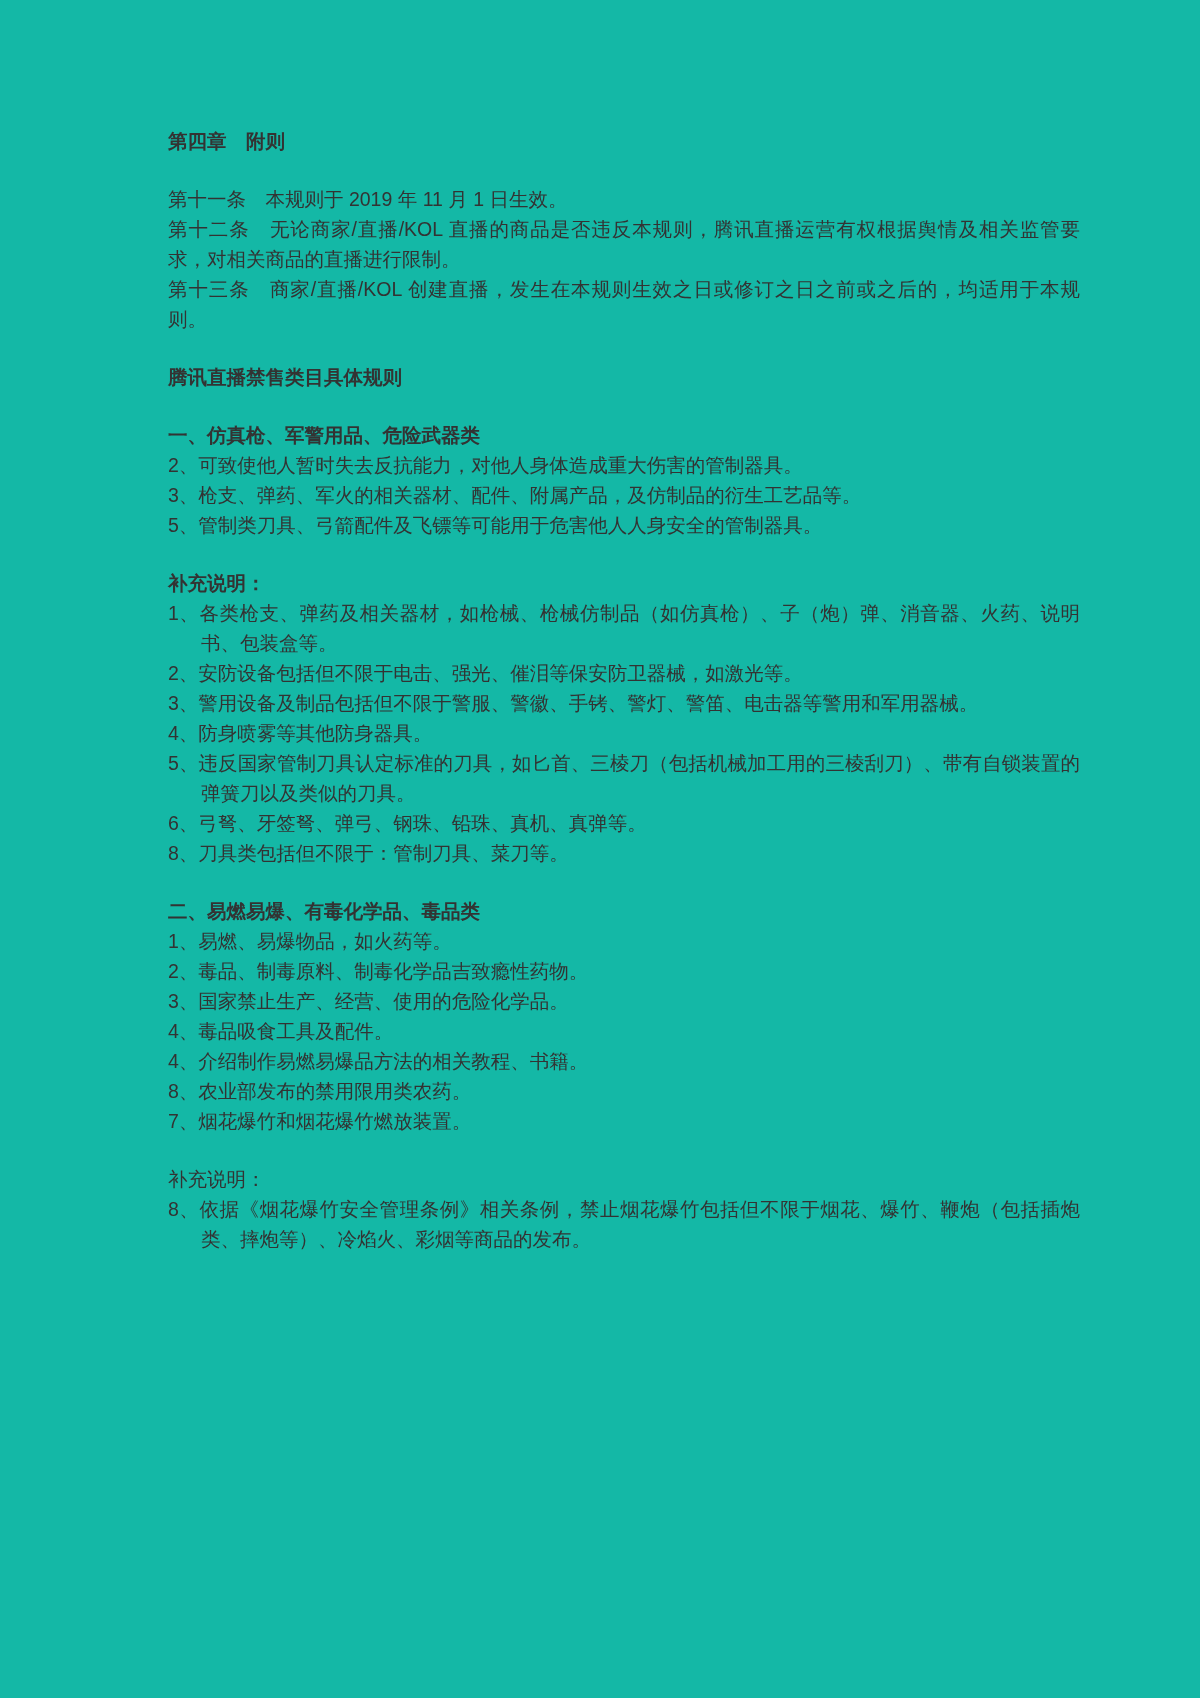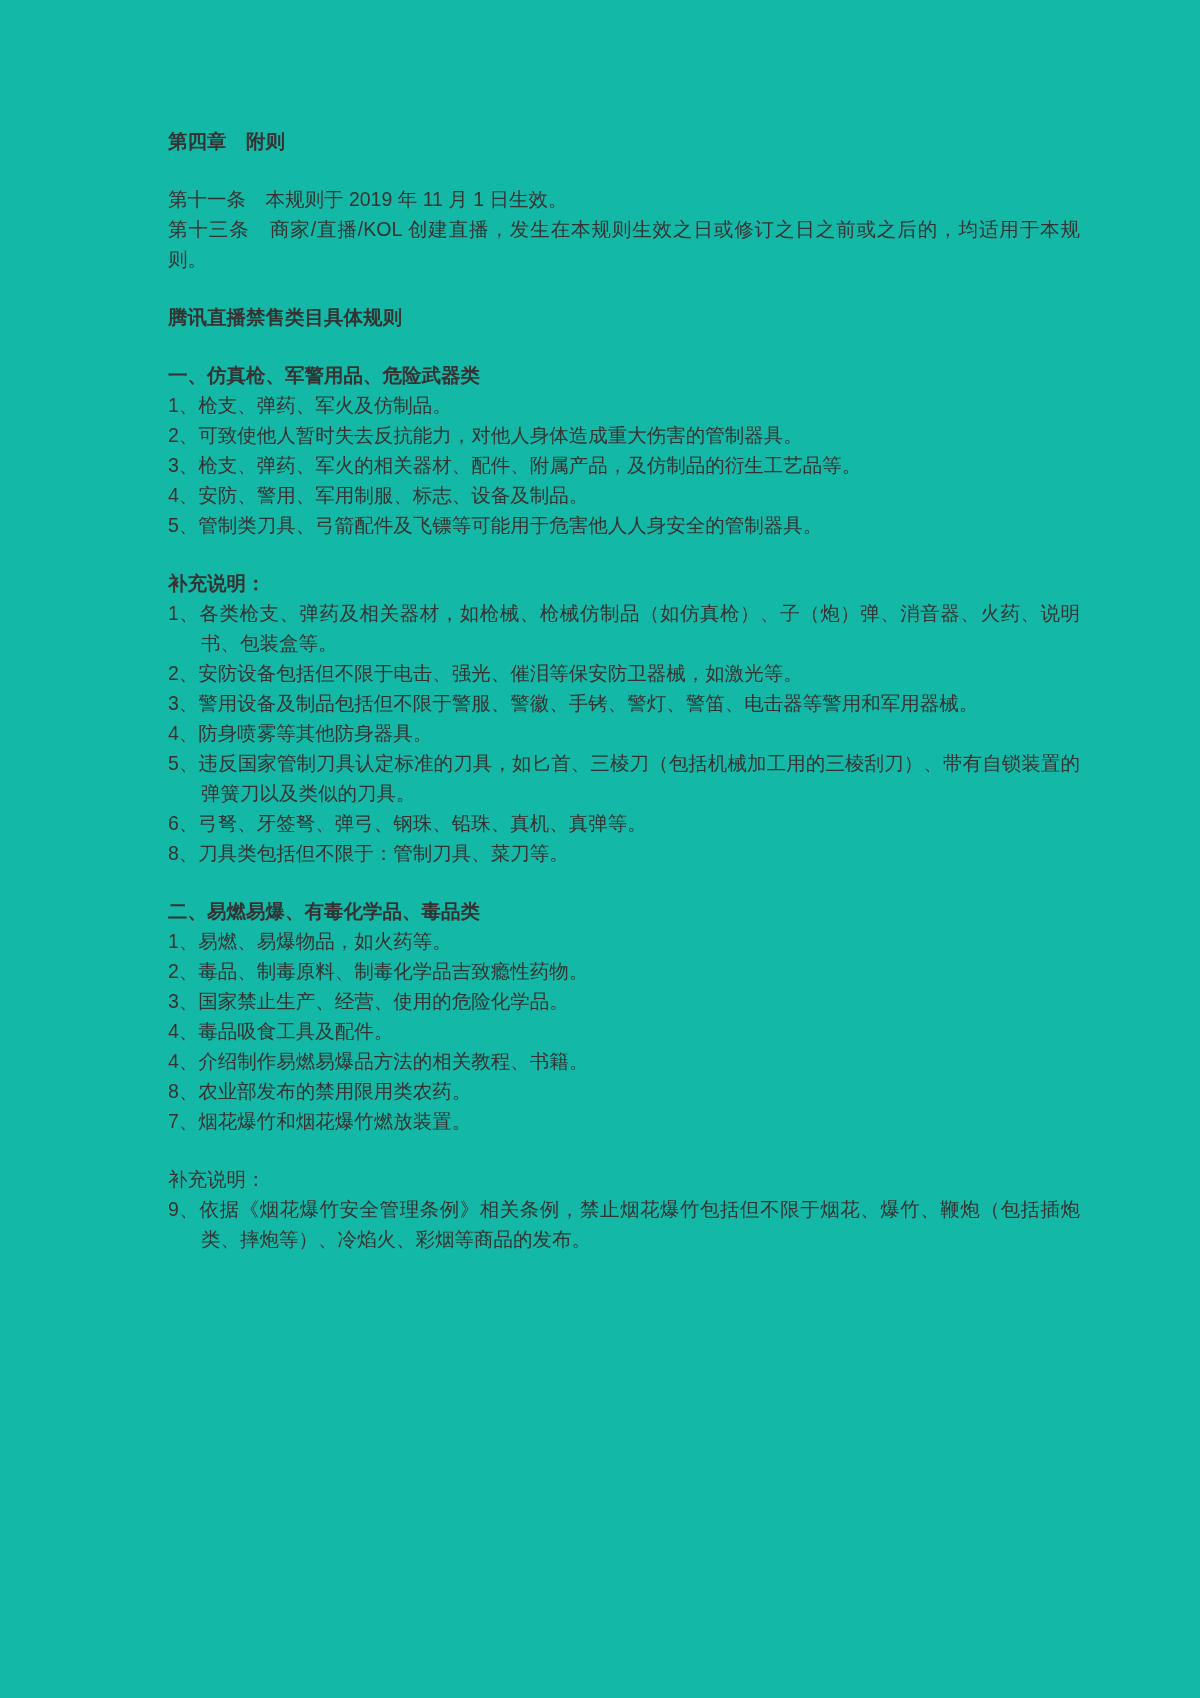--- a/index.html
+++ b/index.html
@@ -36,29 +36,28 @@
   }
 </style>
 </head>
 <body>
 
 <div class="page">
   <div>
       <div class="block heading">第四章　附则</div>
       <div class="block spacer"></div>
       <div class="block paragraph">第十一条　本规则于 2019 年 11 月 1 日生效。</div>
+      <div class="block paragraph">第十二条　无论商家/直播/KOL 直播的商品是否违反本规则，腾讯直播运营有权根据舆情及相关监管要求，对相关商品的直播进行限制。</div>
       <div class="block paragraph">第十三条　商家/直播/KOL 创建直播，发生在本规则生效之日或修订之日之前或之后的，均适用于本规则。</div>
       <div class="block spacer"></div>
       <div class="block heading">腾讯直播禁售类目具体规则</div>
       <div class="block spacer"></div>
       <div class="block heading">一、仿真枪、军警用品、危险武器类</div>
-      <div class="block list-item">1、枪支、弹药、军火及仿制品。</div>
       <div class="block list-item">2、可致使他人暂时失去反抗能力，对他人身体造成重大伤害的管制器具。</div>
       <div class="block list-item">3、枪支、弹药、军火的相关器材、配件、附属产品，及仿制品的衍生工艺品等。</div>
-      <div class="block list-item">4、安防、警用、军用制服、标志、设备及制品。</div>
       <div class="block list-item">5、管制类刀具、弓箭配件及飞镖等可能用于危害他人人身安全的管制器具。</div>
       <div class="block spacer"></div>
       <div class="block heading">补充说明：</div>
       <div class="block list-item">1、各类枪支、弹药及相关器材，如枪械、枪械仿制品（如仿真枪）、子（炮）弹、消音器、火药、说明书、包装盒等。</div>
       <div class="block list-item">2、安防设备包括但不限于电击、强光、催泪等保安防卫器械，如激光等。</div>
       <div class="block list-item">3、警用设备及制品包括但不限于警服、警徽、手铐、警灯、警笛、电击器等警用和军用器械。</div>
       <div class="block list-item">4、防身喷雾等其他防身器具。</div>
       <div class="block list-item">5、违反国家管制刀具认定标准的刀具，如匕首、三棱刀（包括机械加工用的三棱刮刀）、带有自锁装置的弹簧刀以及类似的刀具。</div>
       <div class="block list-item">6、弓弩、牙签弩、弹弓、钢珠、铅珠、真机、真弹等。</div>
       <div class="block list-item">8、刀具类包括但不限于：管制刀具、菜刀等。</div>
@@ -66,15 +65,15 @@
       <div class="block heading">二、易燃易爆、有毒化学品、毒品类</div>
       <div class="block list-item">1、易燃、易爆物品，如火药等。</div>
       <div class="block list-item">2、毒品、制毒原料、制毒化学品吉致瘾性药物。</div>
       <div class="block list-item">3、国家禁止生产、经营、使用的危险化学品。</div>
       <div class="block list-item">4、毒品吸食工具及配件。</div>
       <div class="block list-item">4、介绍制作易燃易爆品方法的相关教程、书籍。</div>
       <div class="block list-item">8、农业部发布的禁用限用类农药。</div>
       <div class="block list-item">7、烟花爆竹和烟花爆竹燃放装置。</div>
       <div class="block spacer"></div>
       <div class="block paragraph">补充说明：</div>
-      <div class="block list-item">9、依据《烟花爆竹安全管理条例》相关条例，禁止烟花爆竹包括但不限于烟花、爆竹、鞭炮（包括插炮类、摔炮等）、冷焰火、彩烟等商品的发布。</div>
+      <div class="block list-item">8、依据《烟花爆竹安全管理条例》相关条例，禁止烟花爆竹包括但不限于烟花、爆竹、鞭炮（包括插炮类、摔炮等）、冷焰火、彩烟等商品的发布。</div>
     </div>
 </div>
 
 </body></html>

